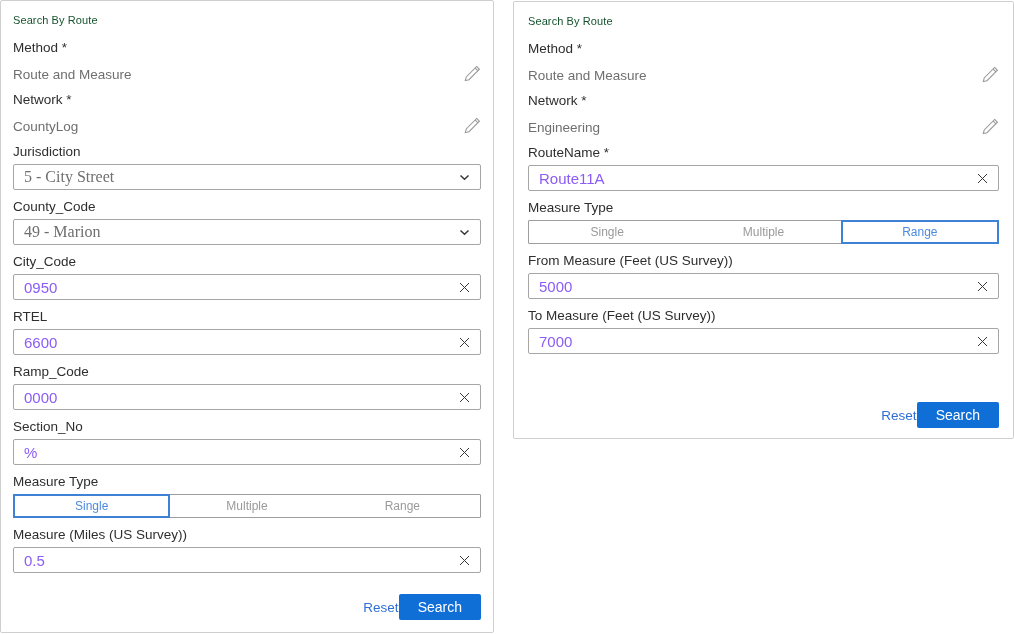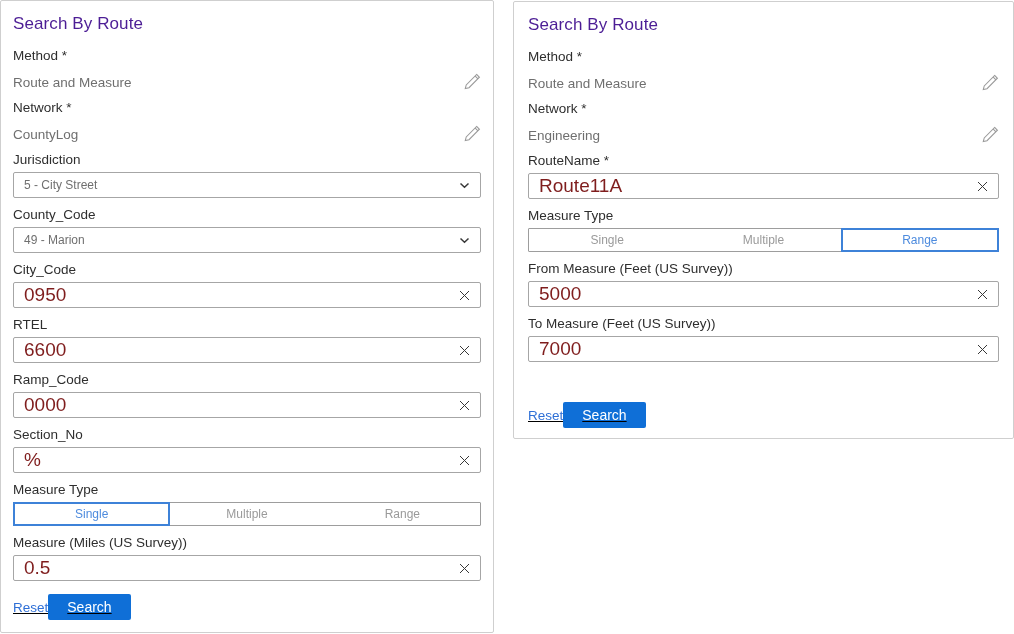--- a/index.html
+++ b/index.html
@@ -9,42 +9,42 @@
     font-family: "Liberation Sans", sans-serif;
     -webkit-font-smoothing: antialiased;
   }
   .panel {
     position: absolute; background: #fff;
     border: 1px solid #cfcfcf; border-radius: 2px;
   }
   #left-panel  { left: 0;     top: 0; width: 494px; height: 633px; padding: 13px 12px; }
   #right-panel { left: 513px; top: 1px; width: 501px; height: 438px; padding: 13px 14px; }
 
-  .panel-title { font-size: 17px; color: #4c1d95; margin-bottom: 13px; letter-spacing: .1px; }
+  .panel-title { font-size: 11px; color: #14532d; margin-bottom: 13px; letter-spacing: .1px; }
 
   .field { margin-bottom: 8px; }
   .field-label { font-size: 13.5px; color: #2e2e2e; margin-bottom: 4px; line-height: 17px; }
 
   
   .ro-field { margin-bottom: 9px; }
   .ro-row { display: flex; align-items: flex-end; justify-content: space-between; height: 22px; }
   .ro-value { font-size: 13.5px; color: #6f6f6f; }
   .edit-btn { width: 18px; height: 18px; display: flex; align-items: center; justify-content: center; cursor: pointer; }
 
   
   .select-box, .input-wrap {
     position: relative; width: 100%; height: 26px;
     border: 1px solid #a6a6a6; border-radius: 2px; background: #fff;
   }
   .select-box { display: flex; align-items: center; justify-content: space-between; padding: 0 10px; cursor: pointer; }
-  .select-value { font-size: 12px; color: #6f6f6f; }
+  .select-value { font-size: 16px; color: #6f6f6f; font-family: Liberation Serif, serif; }
 
   .input-wrap input {
     width: 100%; height: 100%; border: none; outline: none; background: transparent;
-    padding: 0 30px 0 10px; font-size: 19px; color: #7f1d1d;
+    padding: 0 30px 0 10px; font-size: 15px; color: #8b5cf6;
     font-family: "Liberation Sans", sans-serif;
   }
   .clear-btn {
     position: absolute; right: 9px; top: 50%; transform: translateY(-50%);
     width: 14px; height: 14px; display: flex; align-items: center; justify-content: center; cursor: pointer;
   }
 
   
   .segmented {
     display: flex; width: 100%; height: 24px;
@@ -56,21 +56,21 @@
   }
   .seg.selected { color: #4d8bde; }
   .seg.selected::after {
     content: ""; position: absolute; inset: -1px;
     border: 2px solid #3e82d8; pointer-events: none;
   }
 
   
   .panel-footer {
     position: absolute; left: 12px; right: 12px; bottom: 12px;
-    display: flex; align-items: center; justify-content: flex-start; text-decoration: underline;
+    display: flex; align-items: center; justify-content: flex-end;
   }
   #right-panel .panel-footer { left: 14px; right: 14px; bottom: 10px; }
   .reset-link { font-size: 13.5px; color: #2e6fd6; cursor: pointer; }
   .search-btn {
     background: #0f6fd7; color: #fff; border: none; border-radius: 2px;
     font-size: 14px; padding: 0 19px; height: 26px; cursor: pointer;
     font-family: "Liberation Sans", sans-serif;
   }
   svg { display: block; }
 </style>

